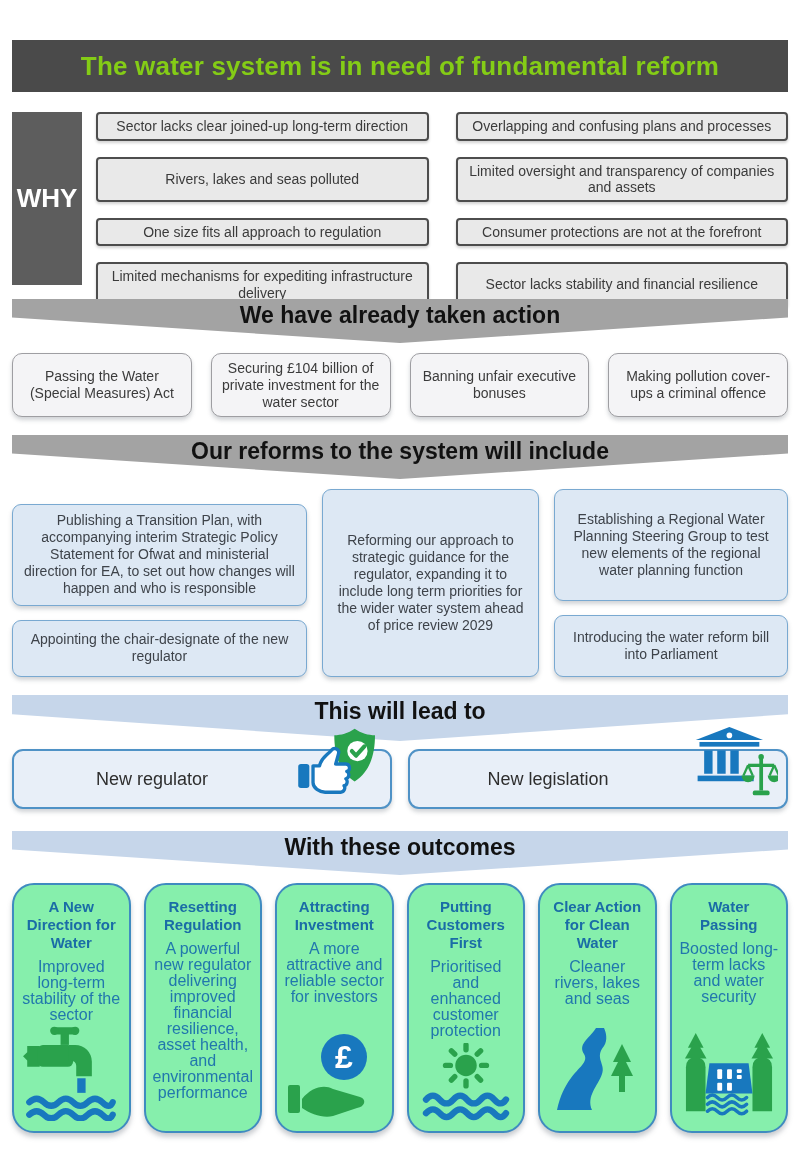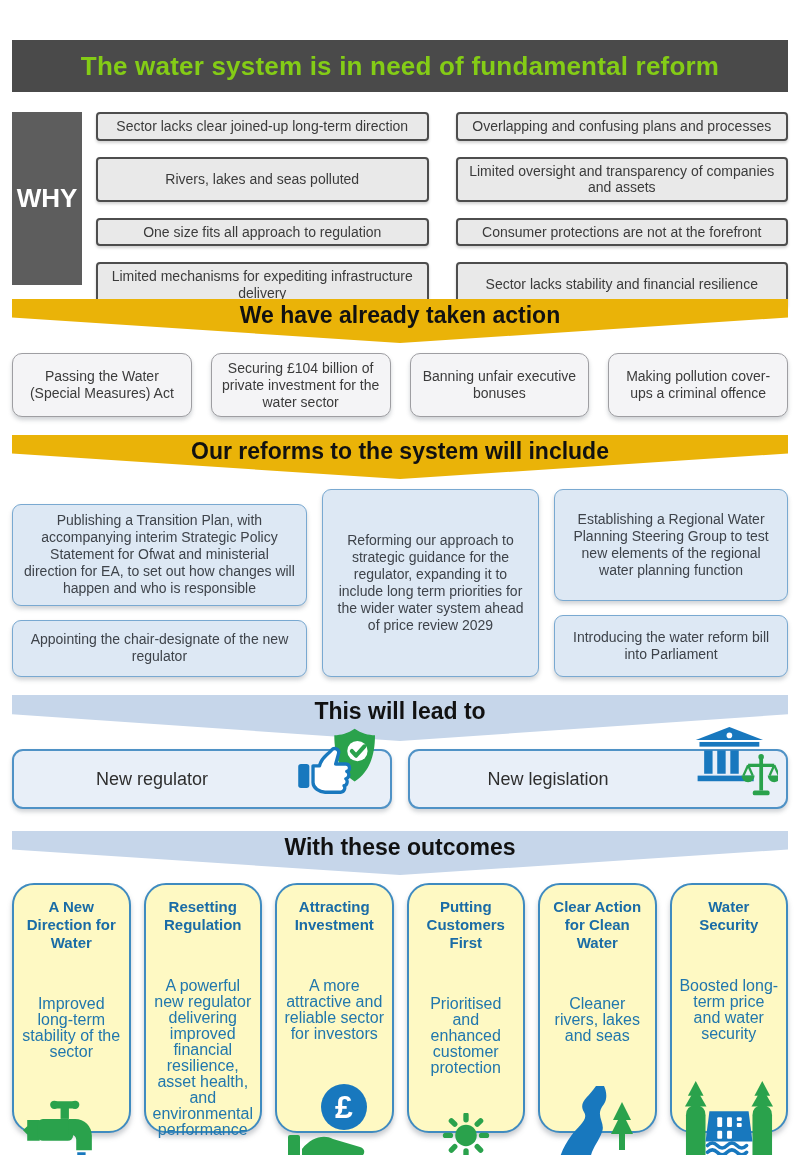--- a/index.html
+++ b/index.html
@@ -13,21 +13,21 @@
   
   .why-section { display:flex; gap:14px; height:173px; margin-bottom:14px; }
   .why-label-box { width:70px; background:#5d5d5d; display:flex; align-items:center; justify-content:center; }
   .why-label-box span { color:#fff; font-weight:bold; font-size:26px; }
   .why-grid { flex:1; display:grid; grid-template-columns:repeat(2,1fr); grid-template-rows:1fr 1fr; gap:16px 27px; }
   .gray-box { background:#e9e9e9; border:2px solid #4d4d4d; border-radius:4px; display:flex; align-items:center; justify-content:center; text-align:center; padding:4px 8px; font-size:14px; line-height:16.5px; color:#3b3b3b; box-shadow:0 2px 3px rgba(0,0,0,.18); }
 
   
   .banner { height:44px; display:flex; justify-content:center; padding-top:3px; clip-path:polygon(0 0,100% 0,100% 42%,50% 100%,0 42%); }
   .banner span { font-size:23px; font-weight:bold; color:#111; }
-  .banner.light { background:#eab308; margin-bottom:10px; }
+  .banner.light { background:#a3a3a3; margin-bottom:10px; }
   .banner.dark { background:#c6d6ea; margin-bottom:8px; }
 
   
   .actions-row { display:flex; gap:19px; height:64px; margin-bottom:18px; }
   .action-box { flex:1; background:#f4f4f6; border:1.5px solid #9e9ea2; border-radius:10px; display:flex; align-items:center; justify-content:center; text-align:center; padding:4px 8px; font-size:14px; line-height:17px; color:#3b3b3b; box-shadow:0 3px 4px rgba(100,110,120,.3); }
 
   
   .reforms-grid { display:flex; gap:15px; height:188px; margin-bottom:18px; }
   .reform-col { display:flex; flex-direction:column; gap:14px; }
   .reform-col.left { flex:0 0 38%;margin-top:15px; }
@@ -39,21 +39,21 @@
   .reform-box.full { height:188px; }
 
   
   .lead-row { display:flex; gap:16px; height:60px; margin-bottom:22px; }
   .lead-box { flex:1; position:relative; background:#e8eff8; border:2px solid #4f92c6; border-radius:11px; box-shadow:0 3px 4px rgba(100,110,120,.3); }
   .lead-label { position:absolute; left:0; right:100px; top:50%; transform:translateY(-50%); text-align:center; font-size:18px; color:#2e2e2e; }
   .lead-icon { position:absolute; right:10px; bottom:2px; }
 
   
   .outcomes-row { display:flex; gap:13px; height:250px; }
-  .card { flex:1; background:#fef9c3; border:2px solid #3f8bc0; border-radius:22px; display:flex; flex-direction:column; align-items:center; padding:13px 7px 10px; box-shadow:0 4px 5px rgba(100,110,120,.35);gap:37px; }
+  .card { flex:1; background:#86efac; border:2px solid #3f8bc0; border-radius:22px; display:flex; flex-direction:column; align-items:center; padding:13px 7px 10px; box-shadow:0 4px 5px rgba(100,110,120,.35); }
   .card-title { font-size:15px; line-height:18px; font-weight:bold; color:#1a6ca6; text-align:center; margin-bottom:7px; }
   .card-body { font-size:16px; line-height:16px; color:#2177ad; text-align:center; }
   .card-icon { margin-top:auto; line-height:0; }
 </style>
 </head>
 <body>
 
 <div class="page">
 
   <div class="header-bar">
@@ -228,22 +228,22 @@
           <g fill="#2aa24c">
             <polygon points="70,20 61,38 79,38"></polygon>
             <polygon points="70,30 59,52 81,52"></polygon>
             <rect x="67" y="52" width="6" height="16"></rect>
           </g>
         </svg>
       </div>
     </div>
 
     <div class="card">
-      <div class="card-title">Water Security</div>
-      <div class="card-body">Boosted long-term price and water security</div>
+      <div class="card-title">Water Passing</div>
+      <div class="card-body">Boosted long-term lacks and water security</div>
       <div class="card-icon">
         <svg width="98" height="90" viewBox="0 0 100 92">
           <g fill="#2aa24c">
             <path d="M6 37 q0 -10 10 -10 q10 0 10 10 v45 h-20 z"></path>
             <path d="M74 37 q0 -10 10 -10 q10 0 10 10 v45 h-20 z"></path>
             <polygon points="16,2 8,17 24,17"></polygon>
             <polygon points="16,9 5,28 27,28"></polygon>
             <polygon points="84,2 76,17 92,17"></polygon>
             <polygon points="84,9 73,28 95,28"></polygon>
           </g>

